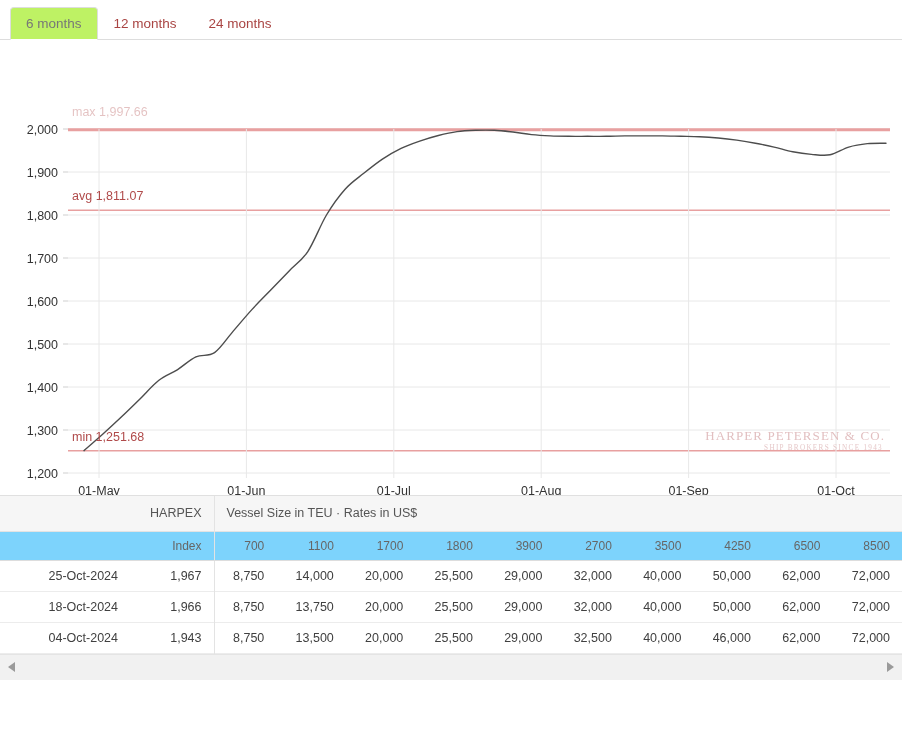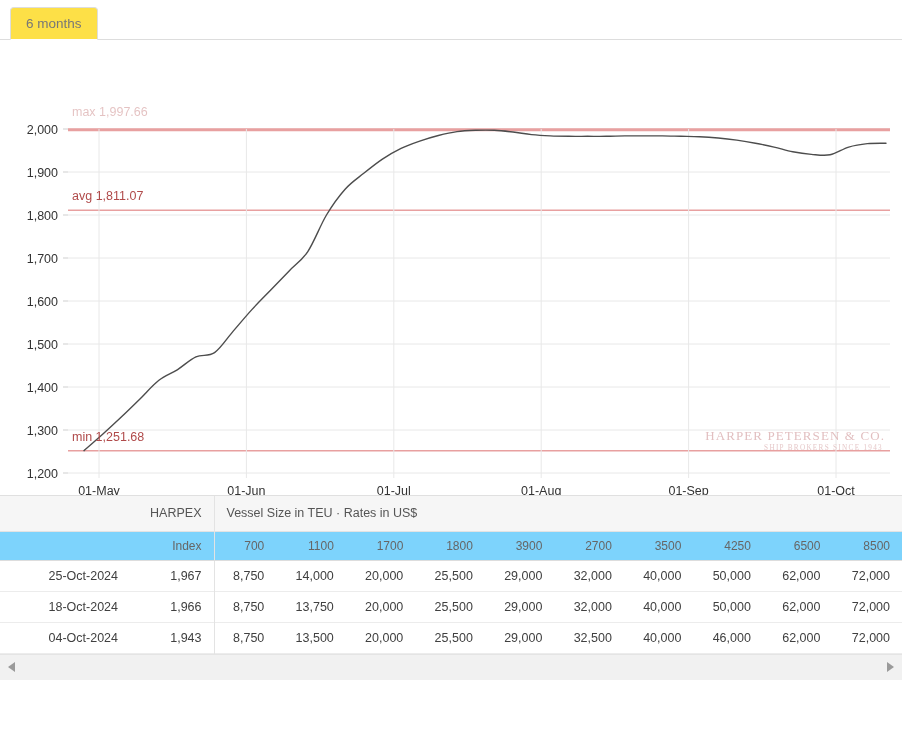--- a/index.html
+++ b/index.html
@@ -29,21 +29,21 @@
     position: relative;
     top: 1px;
     color: #a94442;
     border: 1px solid transparent;
     border-radius: 4px 4px 0 0;
     background: transparent;
     white-space: nowrap;
   }
   .tab.active {
     color: #777;
-    background: #fde047;
+    background: #bef264;
     border: 1px solid #ddd;
     border-bottom-color: #fff;
     cursor: default;
   }
 
   
   .chart-wrap {
     position: relative;
     width: 902px;
     height: 455px;
@@ -136,20 +136,22 @@
     cursor: pointer;
   }
   .sb-arrow svg { display: block; }
   .sb-track { flex: 1; height: 14px; }
 </style>
 </head>
 <body>
 
 <div class="tabbar" id="tabbar">
     <div class="tab active">6 months</div>
+    <div class="tab">12 months</div>
+    <div class="tab">24 months</div>
   </div>
 
 <div class="chart-wrap">
   <svg class="chart-svg" width="902" height="455" viewBox="0 0 902 455">
     <g id="grid-lines">
         <line x1="68" x2="890" y1="89" y2="89" stroke="#e8e8e8" stroke-width="1"></line>
         <line x1="68" x2="890" y1="132" y2="132" stroke="#e8e8e8" stroke-width="1"></line>
         <line x1="68" x2="890" y1="175" y2="175" stroke="#e8e8e8" stroke-width="1"></line>
         <line x1="68" x2="890" y1="218" y2="218" stroke="#e8e8e8" stroke-width="1"></line>
         <line x1="68" x2="890" y1="261" y2="261" stroke="#e8e8e8" stroke-width="1"></line>

